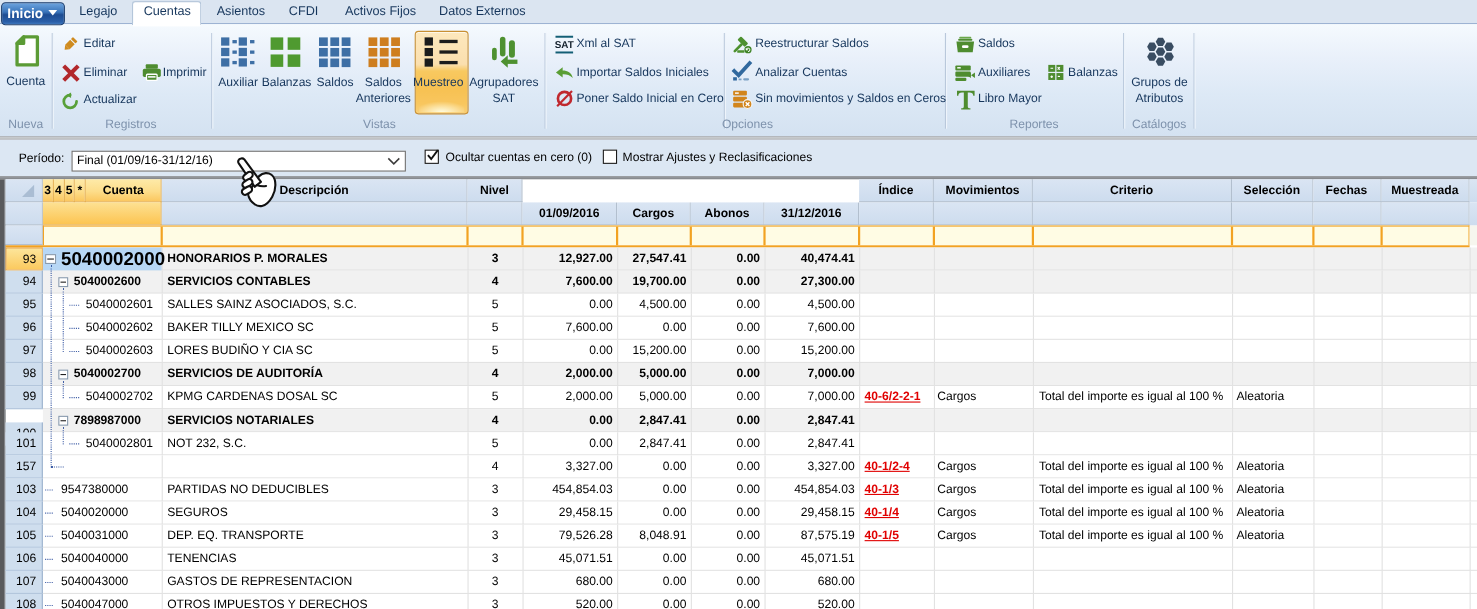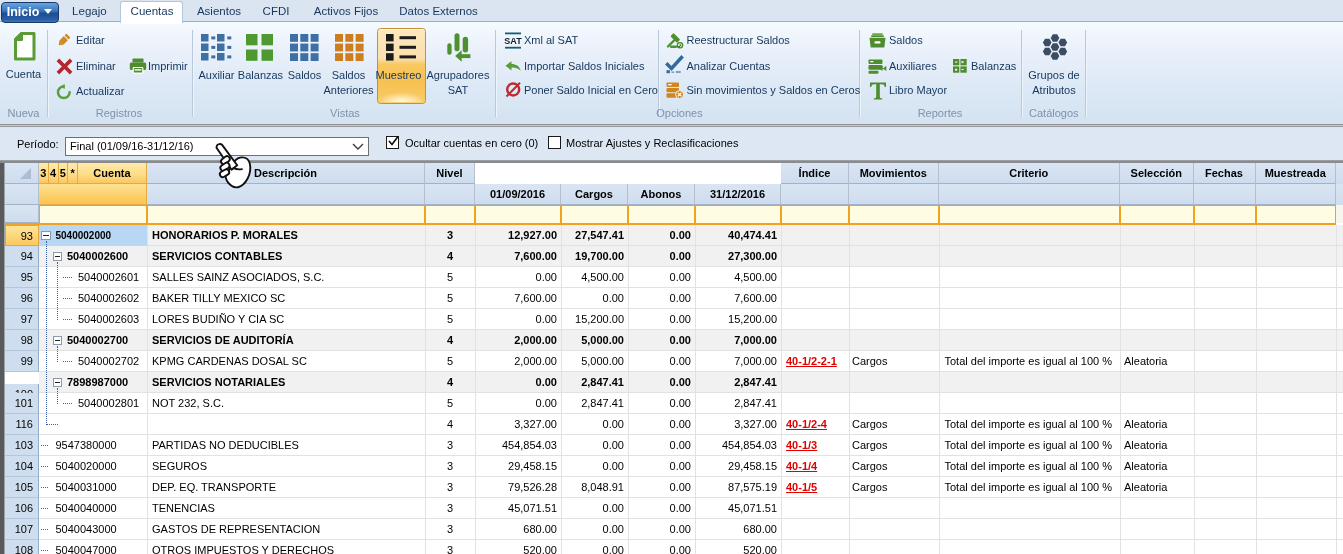--- a/index.html
+++ b/index.html
@@ -302,21 +302,21 @@
 <div style="left:695px;top:225.0px;width:1px;height:21px;background:#e2e2e2;"></div>
 <div style="left:781px;top:225.0px;width:1px;height:21px;background:#e2e2e2;"></div>
 <div style="left:849px;top:225.0px;width:1px;height:21px;background:#e2e2e2;"></div>
 <div style="left:938.5px;top:225.0px;width:1px;height:21px;background:#e2e2e2;"></div>
 <div style="left:1120px;top:225.0px;width:1px;height:21px;background:#e2e2e2;"></div>
 <div style="left:1193.5px;top:225.0px;width:1px;height:21px;background:#e2e2e2;"></div>
 <div style="left:1255.5px;top:225.0px;width:1px;height:21px;background:#e2e2e2;"></div>
 <div style="left:1336px;top:225.0px;width:1px;height:21px;background:#e2e2e2;"></div>
 <div style="left:41px;top:230.75px;width:9.5px;height:9.5px;background:#fff;border:1px solid #889aad;"></div>
 <div style="left:43px;top:235.0px;width:5.5px;height:1px;background:#222;"></div>
-<div style="left:55.5px;top:225.0px;width:91.5px;height:21px;font-size:10px;font-weight:bold;line-height:21px;">5040002000</div>
+<div style="left:55.5px;top:225.0px;width:91.5px;height:21px;font-size:17px;font-weight:bold;line-height:21px;">5040002000</div>
 <div style="left:152px;top:225.0px;width:271px;height:21px;font-size:11px;font-weight:bold;line-height:21px;white-space:nowrap;overflow:hidden;">HONORARIOS P. MORALES</div>
 <div style="left:425px;top:225.0px;width:50px;height:21px;font-size:11px;font-weight:bold;text-align:center;line-height:21px;">3</div>
 <div class="num" style="left:475px;top:225.0px;width:86px;height:21px;font-size:11px;font-weight:bold;">12,927.00</div>
 <div class="num" style="left:561px;top:225.0px;width:67px;height:21px;font-size:11px;font-weight:bold;">27,547.41</div>
 <div class="num" style="left:628px;top:225.0px;width:67px;height:21px;font-size:11px;font-weight:bold;">0.00</div>
 <div class="num" style="left:695px;top:225.0px;width:86px;height:21px;font-size:11px;font-weight:bold;">40,474.41</div>
 <div style="left:5px;top:246.0px;width:34px;height:21px;background:#cfdeee;border-bottom:1px solid #b3c6dc;border-right:1px solid #93acc9;font-size:11px;text-align:right;padding-right:5px;line-height:20px;">94</div>
 <div style="left:39px;top:246.0px;width:1304px;height:21px;background:#f1f1f1;border-bottom:1px solid #e2e2e2;"></div>
 <div style="left:147px;top:246.0px;width:1px;height:21px;background:#e2e2e2;"></div>
 <div style="left:425px;top:246.0px;width:1px;height:21px;background:#e2e2e2;"></div>
@@ -449,21 +449,21 @@
 <div style="left:1255.5px;top:351.0px;width:1px;height:21px;background:#e2e2e2;"></div>
 <div style="left:1336px;top:351.0px;width:1px;height:21px;background:#e2e2e2;"></div>
 <div style="left:63px;top:360.5px;width:9px;height:2px;border-top:1.5px dotted #2d4f9e;opacity:0.9;"></div>
 <div style="left:78px;top:351.0px;width:69px;height:21px;font-size:11px;font-weight:normal;line-height:21px;">5040002702</div>
 <div style="left:152px;top:351.0px;width:271px;height:21px;font-size:11px;font-weight:normal;line-height:21px;white-space:nowrap;overflow:hidden;">KPMG CARDENAS DOSAL SC</div>
 <div style="left:425px;top:351.0px;width:50px;height:21px;font-size:11px;font-weight:normal;text-align:center;line-height:21px;">5</div>
 <div class="num" style="left:475px;top:351.0px;width:86px;height:21px;font-size:11px;font-weight:normal;">2,000.00</div>
 <div class="num" style="left:561px;top:351.0px;width:67px;height:21px;font-size:11px;font-weight:normal;">5,000.00</div>
 <div class="num" style="left:628px;top:351.0px;width:67px;height:21px;font-size:11px;font-weight:normal;">0.00</div>
 <div class="num" style="left:695px;top:351.0px;width:86px;height:21px;font-size:11px;font-weight:normal;">7,000.00</div>
-<div style="left:786px;top:351.0px;width:62px;height:21px;font-size:11px;font-weight:bold;color:#e00000;text-decoration:underline;line-height:21px;">40-1/2-2-1</div>
+<div style="left:786px;top:351.0px;width:62px;height:21px;font-size:11px;font-weight:bold;color:#e00000;text-decoration:underline;line-height:21px;">40-6/2-2-1</div>
 <div style="left:852px;top:351.0px;width:85.5px;height:21px;font-size:11px;line-height:21px;">Cargos</div>
 <div style="left:944.5px;top:351.0px;width:174.5px;height:21px;font-size:11px;line-height:21px;">Total del importe es igual al 100 %</div>
 <div style="left:1124px;top:351.0px;width:68.5px;height:21px;font-size:11px;line-height:21px;">Aleatoria</div>
 <div style="left:5px;top:384px;width:34px;height:21px;background:#cfdeee;border-bottom:1px solid #b3c6dc;border-right:1px solid #93acc9;font-size:11px;text-align:right;padding-right:5px;line-height:20px;">100</div>
 <div style="left:39px;top:372.0px;width:1304px;height:21px;background:#f1f1f1;border-bottom:1px solid #e2e2e2;"></div>
 <div style="left:147px;top:372.0px;width:1px;height:21px;background:#e2e2e2;"></div>
 <div style="left:425px;top:372.0px;width:1px;height:21px;background:#e2e2e2;"></div>
 <div style="left:475px;top:372.0px;width:1px;height:21px;background:#e2e2e2;"></div>
 <div style="left:561px;top:372.0px;width:1px;height:21px;background:#e2e2e2;"></div>
 <div style="left:628px;top:372.0px;width:1px;height:21px;background:#e2e2e2;"></div>
@@ -500,21 +500,21 @@
 <div style="left:1255.5px;top:393.0px;width:1px;height:21px;background:#e2e2e2;"></div>
 <div style="left:1336px;top:393.0px;width:1px;height:21px;background:#e2e2e2;"></div>
 <div style="left:63px;top:402.5px;width:9px;height:2px;border-top:1.5px dotted #2d4f9e;opacity:0.9;"></div>
 <div style="left:78px;top:393.0px;width:69px;height:21px;font-size:11px;font-weight:normal;line-height:21px;">5040002801</div>
 <div style="left:152px;top:393.0px;width:271px;height:21px;font-size:11px;font-weight:normal;line-height:21px;white-space:nowrap;overflow:hidden;">NOT 232, S.C.</div>
 <div style="left:425px;top:393.0px;width:50px;height:21px;font-size:11px;font-weight:normal;text-align:center;line-height:21px;">5</div>
 <div class="num" style="left:475px;top:393.0px;width:86px;height:21px;font-size:11px;font-weight:normal;">0.00</div>
 <div class="num" style="left:561px;top:393.0px;width:67px;height:21px;font-size:11px;font-weight:normal;">2,847.41</div>
 <div class="num" style="left:628px;top:393.0px;width:67px;height:21px;font-size:11px;font-weight:normal;">0.00</div>
 <div class="num" style="left:695px;top:393.0px;width:86px;height:21px;font-size:11px;font-weight:normal;">2,847.41</div>
-<div style="left:5px;top:414.0px;width:34px;height:21px;background:#cfdeee;border-bottom:1px solid #b3c6dc;border-right:1px solid #93acc9;font-size:11px;text-align:right;padding-right:5px;line-height:20px;">116</div>
+<div style="left:5px;top:414.0px;width:34px;height:21px;background:#cfdeee;border-bottom:1px solid #b3c6dc;border-right:1px solid #93acc9;font-size:11px;text-align:right;padding-right:5px;line-height:20px;">157</div>
 <div style="left:39px;top:414.0px;width:1304px;height:21px;background:#ffffff;border-bottom:1px solid #e2e2e2;"></div>
 <div style="left:147px;top:414.0px;width:1px;height:21px;background:#e2e2e2;"></div>
 <div style="left:425px;top:414.0px;width:1px;height:21px;background:#e2e2e2;"></div>
 <div style="left:475px;top:414.0px;width:1px;height:21px;background:#e2e2e2;"></div>
 <div style="left:561px;top:414.0px;width:1px;height:21px;background:#e2e2e2;"></div>
 <div style="left:628px;top:414.0px;width:1px;height:21px;background:#e2e2e2;"></div>
 <div style="left:695px;top:414.0px;width:1px;height:21px;background:#e2e2e2;"></div>
 <div style="left:781px;top:414.0px;width:1px;height:21px;background:#e2e2e2;"></div>
 <div style="left:849px;top:414.0px;width:1px;height:21px;background:#e2e2e2;"></div>
 <div style="left:938.5px;top:414.0px;width:1px;height:21px;background:#e2e2e2;"></div>

